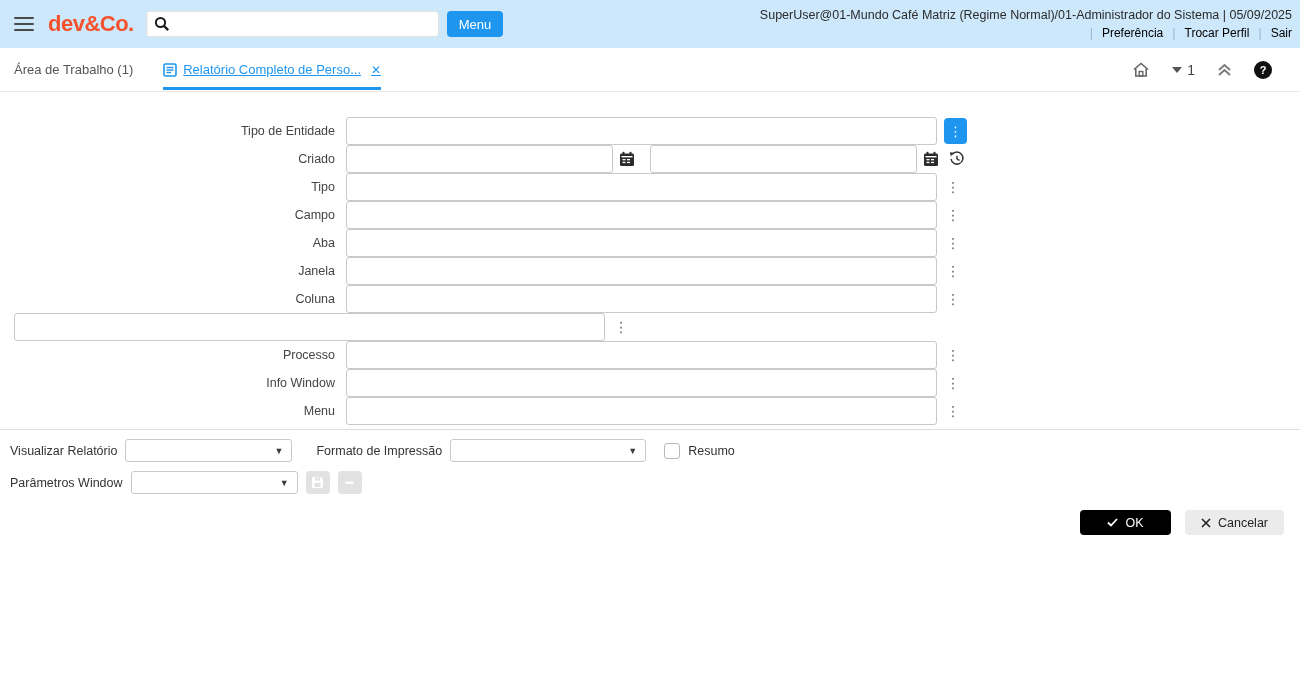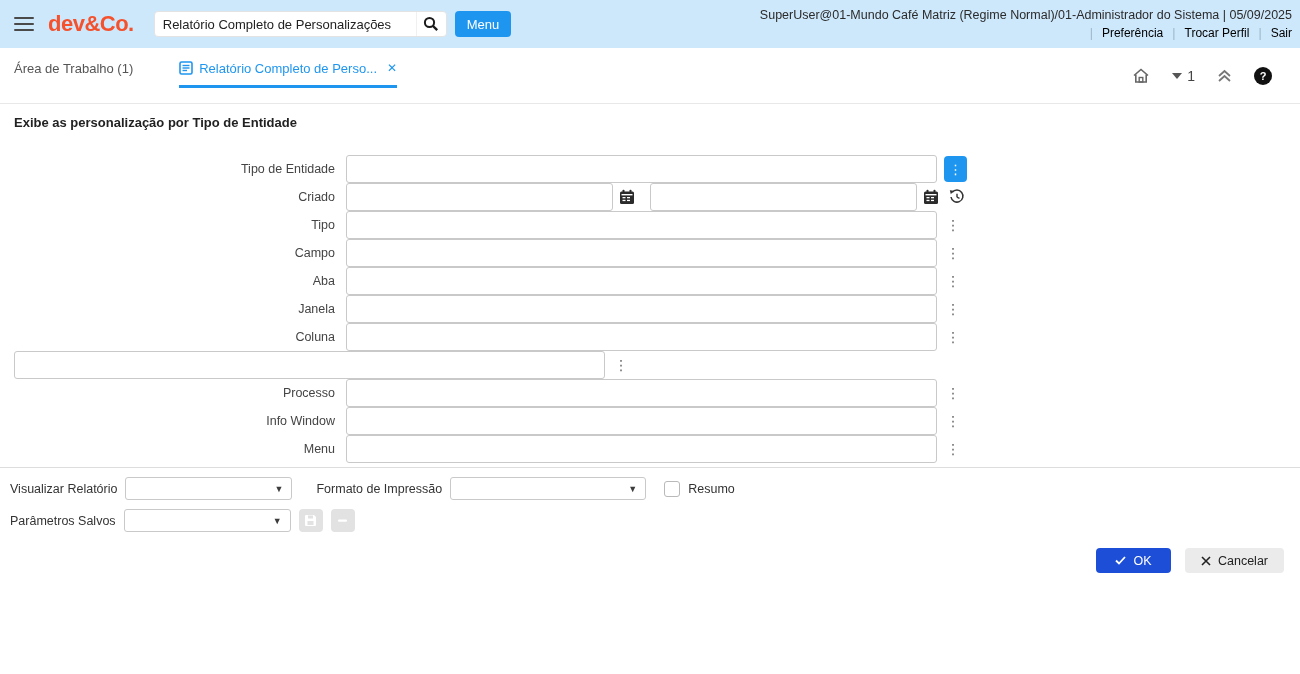--- a/index.html
+++ b/index.html
@@ -3,40 +3,40 @@
 <meta charset="utf-8">
 <style>
   * { margin:0; padding:0; box-sizing:border-box; }
   html,body { width:1300px; height:674px; background:#fff; overflow:hidden;
     font-family:"Liberation Sans", sans-serif; }
 
   
   .header { height:48px; background:#cde7fb; display:flex; align-items:center; padding:0 8px 0 14px; }
   .burger { width:20px; display:flex; flex-direction:column; gap:3.5px; cursor:pointer; margin-right:14px; }
   .burger span { display:block; height:2.5px; background:#4a4a4a; border-radius:1px; }
-  .logo { font-size:22px; font-weight:800; color:#f4512c; letter-spacing:-0.5px; margin-right:20px; }
+  .logo { font-size:22px; font-weight:800; color:#f4512c; letter-spacing:-0.5px; margin-right:12px; }
   .searchbox { display:flex; align-items:center; background:#fff; border:1px solid #e3e3e3;
     border-radius:4px; height:26px; width:293px; }
   .searchbox input { border:none; outline:none; flex:1; font-size:13px; padding:0 8px;
     font-family:"Liberation Sans", sans-serif; color:#222; background:transparent; }
   .search-btn { width:30px; height:24px; display:flex; align-items:center; justify-content:center;
     cursor:pointer; border-left:1px solid #f0f0f0; }
   .menu-btn { margin-left:8px; background:#1e96f0; color:#fff; border:none; border-radius:4px;
     height:26px; padding:0 12px; font-size:13px; cursor:pointer; font-family:"Liberation Sans", sans-serif; }
   .header-right { margin-left:auto; text-align:left; font-size:12.5px; color:#2b2b2b; }
   .userinfo { margin-bottom:4px; }
   .header-links { display:flex; justify-content:flex-end; align-items:center; gap:0; }
   .header-links .sep { color:#9db6c9; margin:0 9px; }
   .header-links a { color:#000000; text-decoration:none; cursor:pointer; font-size:12px; }
 
   
-  .tabbar { height:56px; background:#fff; border-bottom:1px solid #e8e8e8; display:flex; padding:0 14px;gap:16px; }
+  .tabbar { height:44px; background:#fff; border-bottom:1px solid #e8e8e8; display:flex; align-items:center; padding:0 14px; }
   .tab { font-size:13px; color:#555; height:40px; display:flex; align-items:center; cursor:pointer; }
   .tab.workspace { margin-right:30px; }
-  .tab.active { color:#1e96f0; border-bottom:3px solid #1e96f0; padding-top:3px; gap:6px; }
+  .tab.active { color:#1e96f0; border-bottom:3px solid #1e96f0; padding-top:3px; gap:6px;text-decoration:underline; }
   .tab.active .closex { color:#1e96f0; font-size:12px; margin-left:4px; cursor:pointer; }
   .tabbar-right { margin-left:auto; display:flex; align-items:center; gap:22px; padding-right:14px; }
   .ticon { cursor:pointer; display:flex; align-items:center; color:#666; }
   .desk-sel { display:flex; align-items:center; gap:5px; font-size:14px; color:#444; cursor:pointer; }
   .help-circle { width:18px; height:18px; border-radius:50%; background:#111; color:#fff;
     font-size:11px; font-weight:bold; display:flex; align-items:center; justify-content:center; cursor:pointer; }
 
   
   .content { padding:0 14px; }
   .proc-title { margin-top:11px; font-size:13px; font-weight:bold; color:#222; }
@@ -67,35 +67,34 @@
   .w167 { width:167px; } .w196 { width:196px; }
   .chk { width:16px; height:16px; border:1px solid #b9b9b9; border-radius:3px; background:#fff;
     margin:0 8px 0 18px; cursor:pointer; appearance:none; }
   .mini-btn { width:24px; height:23px; border:none; border-radius:4px; background:#e2e2e2; color:#fff;
     margin-left:8px; display:flex; align-items:center; justify-content:center; cursor:default; }
 
   
   .action-bar { display:flex; justify-content:flex-end; gap:14px; padding:7px 16px 0 0; }
   .btn { height:25px; border-radius:4px; font-size:12.5px; display:flex; align-items:center;
     justify-content:center; gap:7px; cursor:pointer; border:none; font-family:"Liberation Sans", sans-serif; }
-  .btn-ok { background:#1d4ed8; color:#fff; width:75px; }
+  .btn-ok { background:#000000; color:#fff; width:91px; }
   .btn-cancel { background:#ebebeb; color:#222; width:99px; }
 </style>
 </head>
 <body>
 
 <div class="header">
   <div class="burger">
     <span></span>
       <span></span>
       <span></span>
   </div>
   <div class="logo">dev&amp;Co.</div>
   <div class="searchbox">
-    <input type="text" value="Relatório Completo de Personalizações" style="">
     <div class="search-btn">
       <svg width="16" height="16" viewBox="0 0 16 16">
           <circle cx="6.5" cy="6.5" r="4.6" fill="none" stroke="#1a1a1a" stroke-width="2"></circle>
           <line x1="10" y1="10" x2="14.2" y2="14.2" stroke="#1a1a1a" stroke-width="2.4"></line>
         </svg>
     </div>
   </div>
   <button class="menu-btn">Menu</button>
   <div class="header-right">
     <div class="userinfo">SuperUser@01-Mundo Café Matriz (Regime Normal)/01-Administrador do Sistema | 05/09/2025</div>
@@ -140,21 +139,20 @@
       <svg width="15" height="14" viewBox="0 0 15 14">
           <polyline points="2,7 7.5,2 13,7" fill="none" stroke="#777" stroke-width="1.8"></polyline>
           <polyline points="2,12 7.5,7 13,12" fill="none" stroke="#777" stroke-width="1.8"></polyline>
         </svg>
     </div>
     <div class="help-circle">?</div>
   </div>
 </div>
 
 <div class="content">
-  <div class="proc-title">Exibe as personalização por Tipo de Entidade</div>
   <div class="form" id="form-rows">
       <div class="frow">
         <div class="flabel">Tipo de Entidade</div>
         <input class="fin" style="">
         <button class="dots-blue">⋮</button>
       </div>
       <div class="frow">
         <div class="flabel">Criado</div>
         <input class="datein" style="">
         <span class="icon-btn cal-icon">
@@ -246,21 +244,21 @@
       <span class="caret">▼</span>
     </div>
     <span class="fc-label" style="margin-left:24px;text-align:center;">Formato de Impressão</span>
     <div class="combo w196">
       <span class="caret">▼</span>
     </div>
     <input type="checkbox" class="chk" style="">
     <span class="fc-label">Resumo</span>
   </div>
   <div class="fc-row">
-    <span class="fc-label">Parâmetros Salvos</span>
+    <span class="fc-label">Parâmetros Window</span>
     <div class="combo w167">
       <span class="caret">▼</span>
     </div>
     <button class="mini-btn" disabled="">
       <svg width="13" height="13" viewBox="0 0 13 13">
           <path d="M1 2 a1 1 0 0 1 1-1 h8 l2 2 v8 a1 1 0 0 1 -1 1 h-9 a1 1 0 0 1 -1-1 z" fill="#fff"></path>
           <rect x="3.5" y="7" width="6" height="4" fill="#e2e2e2"></rect>
           <rect x="4" y="1.5" width="5" height="3" fill="#e2e2e2"></rect>
         </svg>
     </button>

